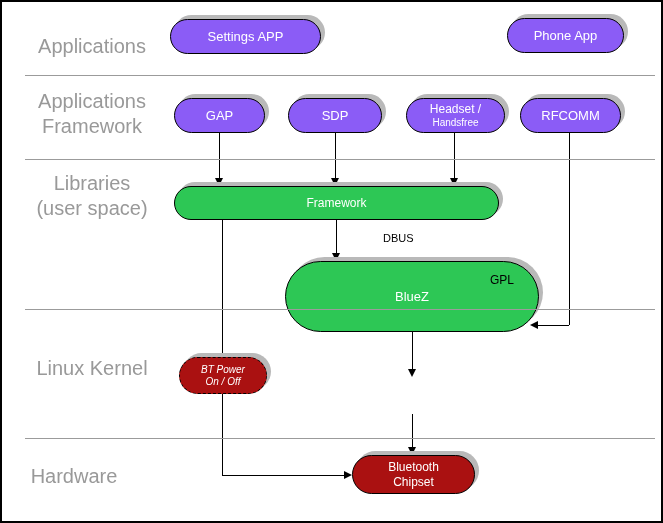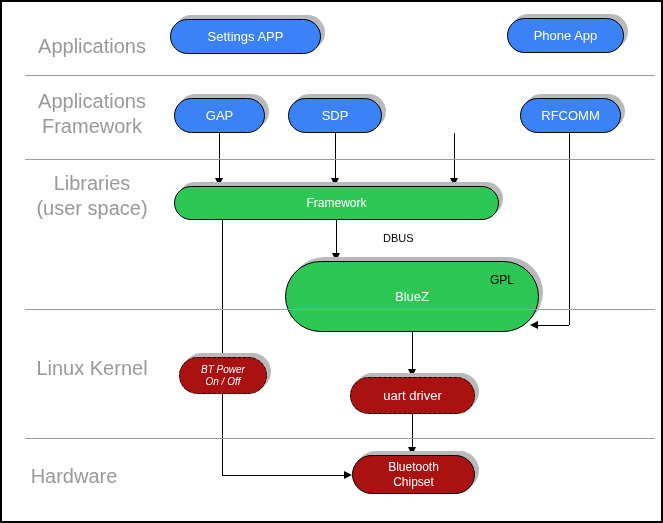--- a/index.html
+++ b/index.html
@@ -32,21 +32,21 @@
     box-sizing:border-box;
     border:1.5px solid #000;
     box-shadow:4px -4px 0 #b9b9b9;
     display:flex;flex-direction:column;
     align-items:center;justify-content:center;
     color:#ffffff;
     text-align:center;
     z-index:2;
     line-height:1.2;
   }
-  .blue{background:#3b82f6;}
+  .blue{background:#8b5cf6;}
   .green{background:#2dc755;}
   .red{background:#aa1111;}
   .dashed{border-style:dashed;}
   .vline{position:absolute;width:1px;background:#000;z-index:1;}
   .hline{position:absolute;height:1px;background:#000;z-index:1;}
   .arr{position:absolute;width:0;height:0;z-index:1;}
   .arr-down{border-left:4px solid transparent;border-right:4px solid transparent;border-top:8px solid #000;}
   .arr-left{border-top:4px solid transparent;border-bottom:4px solid transparent;border-right:8px solid #000;}
   .arr-right{border-top:4px solid transparent;border-bottom:4px solid transparent;border-left:8px solid #000;}
   .edge-label{
@@ -121,35 +121,38 @@
   <div class="arr arr-down" style="left:406px;top:445px;"></div>
 
   <div class="pill blue fs13" style="left:168px;top:17px;width:151px;height:35px;border-radius:18px;">Settings APP</div>
 
   <div class="pill blue fs13" style="left:505px;top:16px;width:117px;height:35px;border-radius:18px;">Phone App</div>
 
   <div class="pill blue fs13" style="left:172px;top:96px;width:91px;height:35px;border-radius:18px;">GAP</div>
 
   <div class="pill blue fs13" style="left:286px;top:96px;width:94px;height:35px;border-radius:18px;">SDP</div>
 
+  <div class="pill blue fs12" style="left:404px;top:96px;width:99px;height:35px;border-radius:18px;">
+    <div>Headset /</div>
+    <div class="sub">Handsfree</div>
+  </div>
 
   <div class="pill blue fs13" style="left:518px;top:96px;width:101px;height:35px;border-radius:18px;">RFCOMM</div>
 
   <div class="pill green fs12" style="left:172px;top:184px;width:325px;height:34px;border-radius:17px;">Framework</div>
 
   <div class="pill green fs13" style="left:283px;top:259px;width:254px;height:71px;border-radius:36px;">
     <span class="badge">GPL</span>
     <div>BlueZ</div>
   </div>
 
   <div class="pill red dashed fs10" style="left:177px;top:355px;width:88px;height:37px;border-radius:19px;">
     <div>BT Power</div>
     <div>On / Off</div>
   </div>
 
-  <div class="pill red dashed fs13" style="left:348px;top:375px;width:125px;height:37px;border-radius:19px;">uart driver</div>
 
   <div class="pill red fs12" style="left:350px;top:453px;width:123px;height:39px;border-radius:20px;">
     <div>Bluetooth</div>
     <div>Chipset</div>
   </div>
 
 </div>
 
 </body></html>

